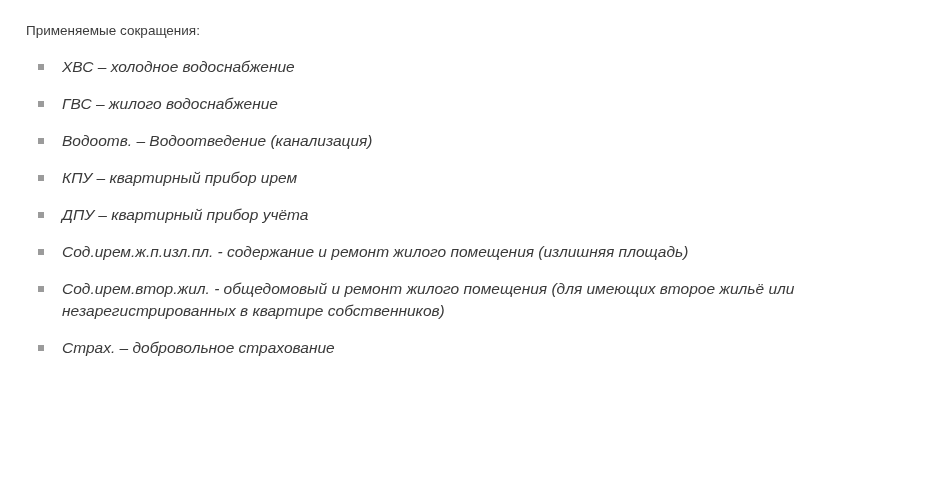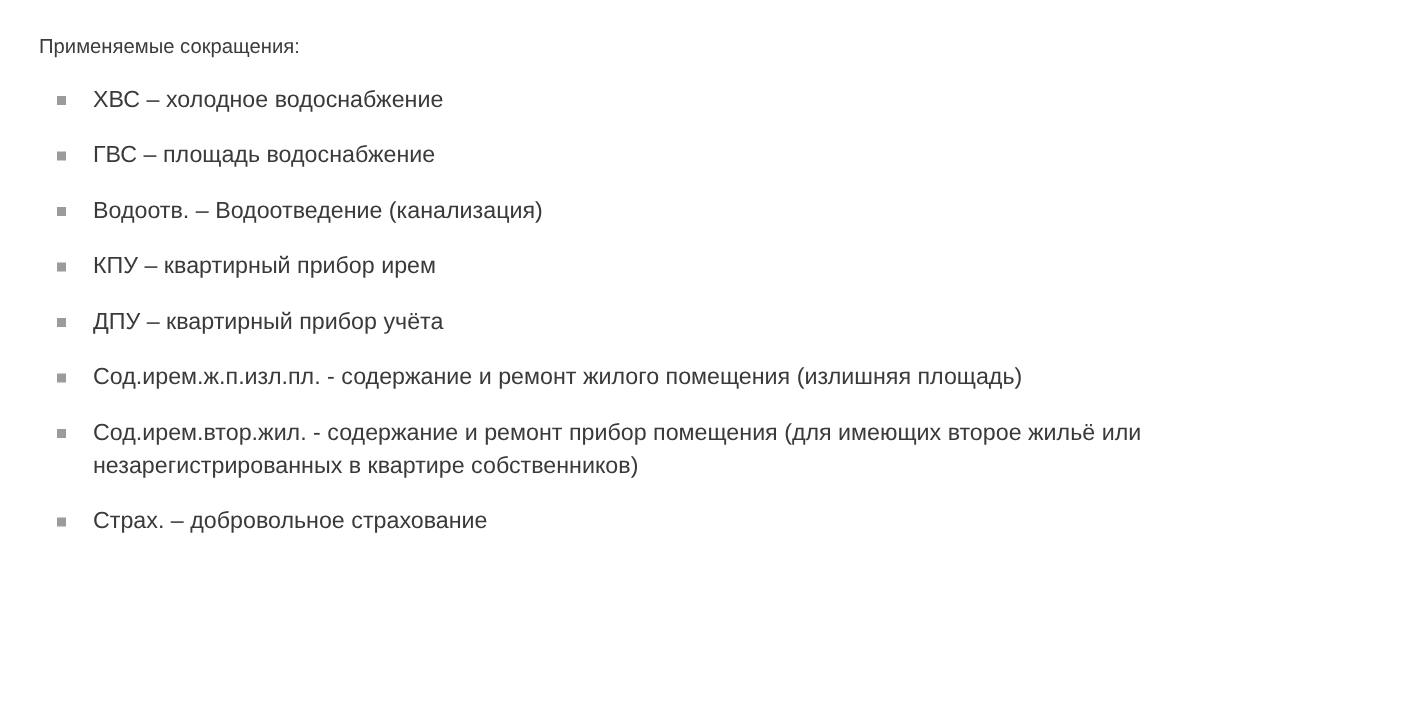--- a/index.html
+++ b/index.html
@@ -33,20 +33,21 @@
     padding: 0;
   }
   .abbr-item {
     position: relative;
     display: block;
     padding-left: 38px;
     margin-bottom: 15px;
     font-size: 15.5px;
     line-height: 1.42;
     color: #3a3a3a;
+    font-style: italic;
   }
   .abbr-item .bullet {
     position: absolute;
     left: 14px;
     top: 8px;
     width: 6px;
     height: 6px;
     background: #9b9b9b;
     display: block;
   }
@@ -64,21 +65,21 @@
 
   <ul class="abbr-list">
 
     <li class="abbr-item">
       <span class="bullet"></span>
       <span class="text">ХВС – холодное водоснабжение</span>
     </li>
 
     <li class="abbr-item">
       <span class="bullet"></span>
-      <span class="text">ГВС – площадь водоснабжение</span>
+      <span class="text">ГВС – жилого водоснабжение</span>
     </li>
 
     <li class="abbr-item">
       <span class="bullet"></span>
       <span class="text">Водоотв. – Водоотведение (канализация)</span>
     </li>
 
     <li class="abbr-item">
       <span class="bullet"></span>
       <span class="text">КПУ – квартирный прибор ирем</span>
@@ -91,21 +92,21 @@
 
 
 
     <li class="abbr-item">
       <span class="bullet"></span>
       <span class="text">Сод.ирем.ж.п.изл.пл. - содержание и ремонт жилого помещения (излишняя площадь)</span>
     </li>
 
     <li class="abbr-item">
       <span class="bullet"></span>
-      <span class="text">Сод.ирем.втор.жил. - содержание и ремонт прибор помещения (для имеющих второе жильё или незарегистрированных в квартире собственников)</span>
+      <span class="text">Сод.ирем.втор.жил. - общедомовый и ремонт жилого помещения (для имеющих второе жильё или незарегистрированных в квартире собственников)</span>
     </li>
 
     <li class="abbr-item">
       <span class="bullet"></span>
       <span class="text">Страх. – добровольное страхование</span>
     </li>
 
   </ul>
 </div>
 

